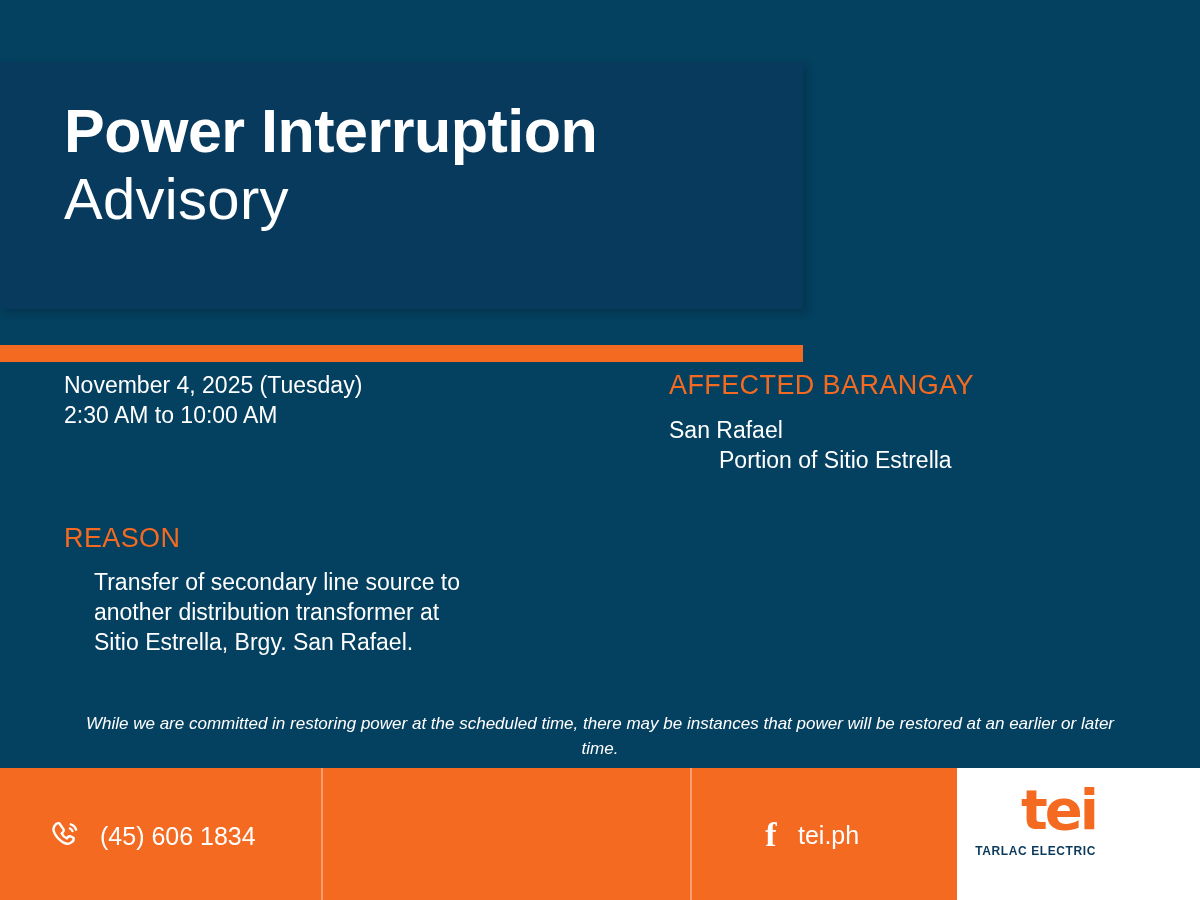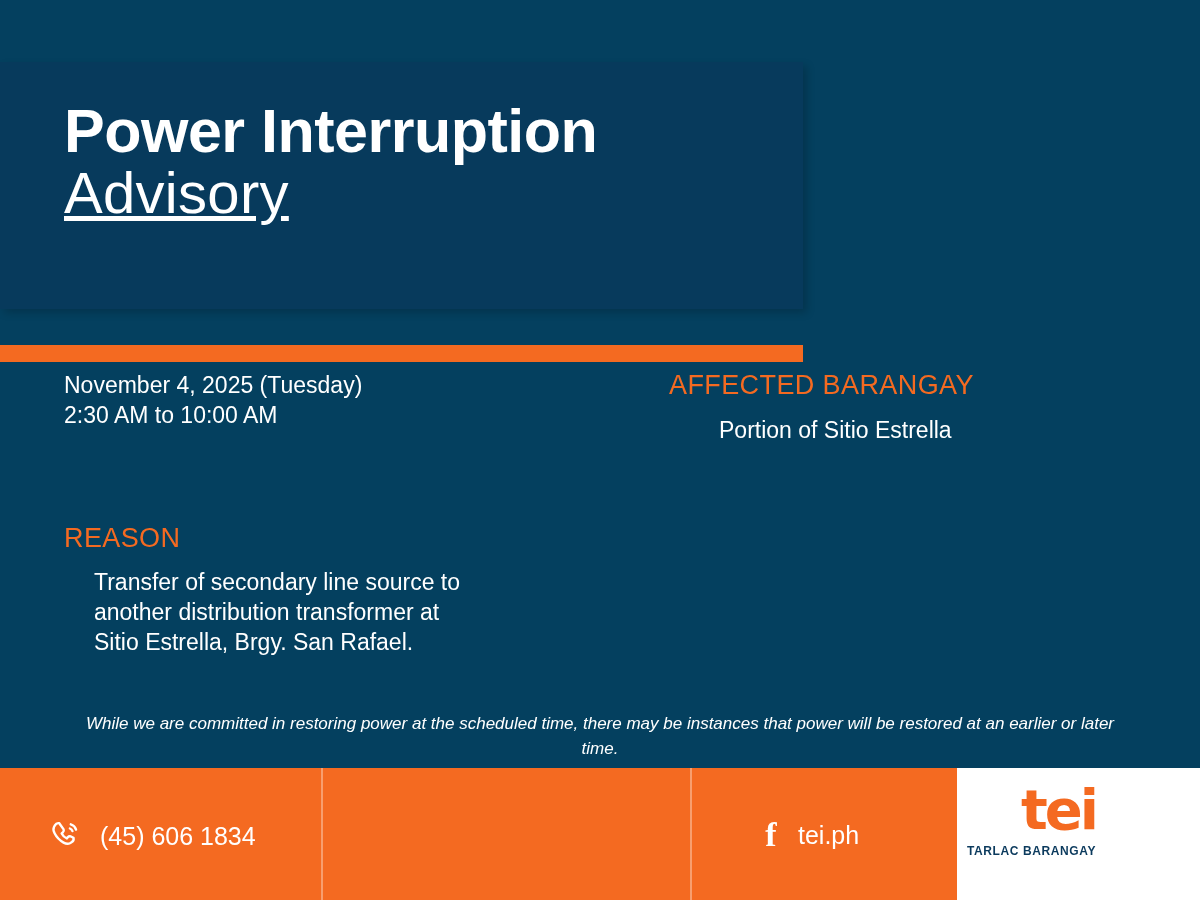--- a/index.html
+++ b/index.html
@@ -39,22 +39,22 @@
     line-height: 1.02;
     letter-spacing: -0.5px;
     white-space: nowrap;
   }
   .title-sub {
     font-size: 58px;
     font-weight: 300;
     color: #FFFFFF;
     line-height: 1.08;
     letter-spacing: 0.3px;
-    white-space: nowrap;
-    text-decoration: underline;
+    margin-top: 6px;
+    white-space: nowrap;
   }
   .accent-bar {
     position: absolute;
     left: 0;
     top: 283px;
     width: 803px;
     height: 17px;
     background: #F46A21;
   }
 
@@ -219,20 +219,21 @@
   <div class="accent-bar"></div>
 </div>
 
 <div class="info-col-left">
   <div class="section-line">November 4, 2025 (Tuesday)</div>
   <div class="section-line">2:30 AM to 10:00 AM</div>
 </div>
 
 <div class="info-col-right">
   <div class="section-heading">AFFECTED BARANGAY</div>
+  <div class="section-line">San Rafael</div>
   <div class="section-line indent-line">Portion of Sitio Estrella</div>
 </div>
 
 <div class="reason-block">
   <div class="section-heading">REASON</div>
   <div class="reason-line">Transfer of secondary line source to</div>
   <div class="reason-line">another distribution transformer at</div>
   <div class="reason-line">Sitio Estrella, Brgy. San Rafael.</div>
 </div>
 
@@ -257,15 +258,15 @@
   </div>
 
 
   <div class="contact-item c-fb">
     <span class="icon-box fb-glyph">f</span>
     <span class="contact-text">tei.ph</span>
   </div>
 
   <div class="logo-wrap">
     <div class="logo-mark">tei</div>
-    <div class="logo-sub">TARLAC BARANGAY</div>
+    <div class="logo-sub">TARLAC ELECTRIC</div>
   </div>
 </div>
 
 </body></html>

